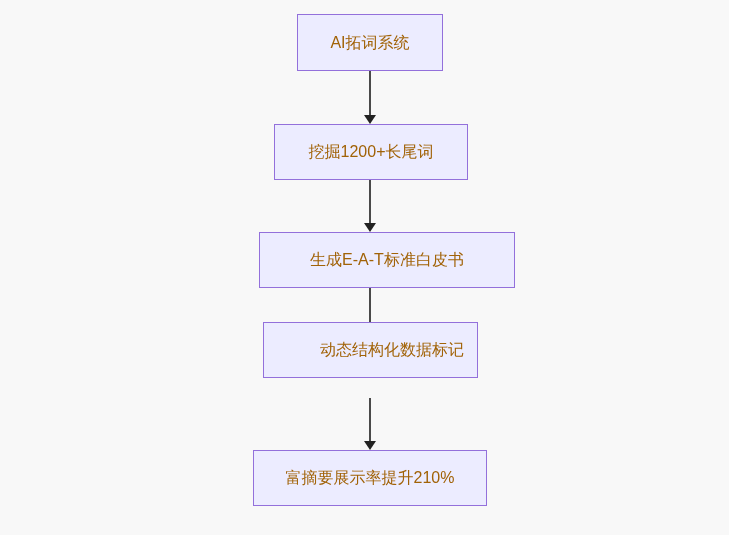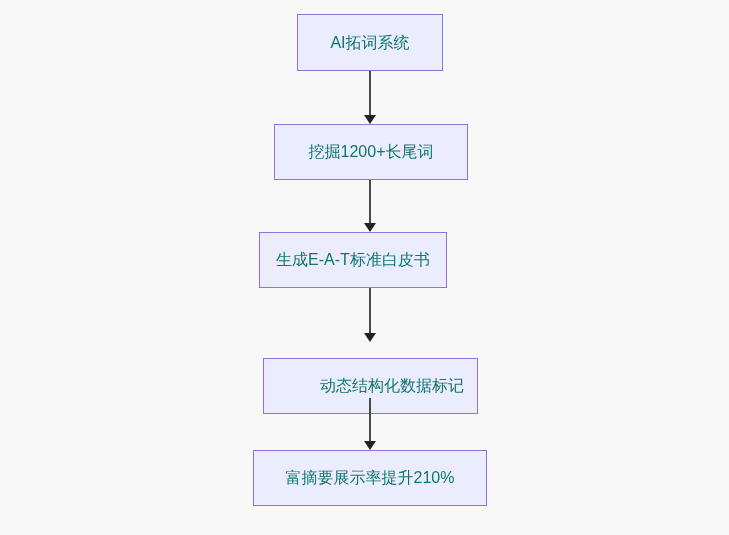--- a/index.html
+++ b/index.html
@@ -22,29 +22,29 @@
   .node {
     position: absolute;
     box-sizing: border-box;
     background: #ececff;
     border: 1px solid #9370db;
     display: flex;
     align-items: center;
     justify-content: center;
   }
   .node-label {
-    color: #0f766e;
+    color: #a16207;
     font-size: 16px;
     line-height: 1.2;
     white-space: nowrap;
   }
   .node-1 { left: 297px; top: 14px;  width: 146px; height: 57px; }
   .node-2 { left: 274px; top: 124px; width: 194px; height: 56px; }
-  .node-3 { left: 259px; top: 232px; width: 188px; height: 56px; }
-  .node-4 { left: 263px; top: 358px; width: 215px; height: 56px; padding-left: 43px; }
+  .node-3 { left: 259px; top: 232px; width: 256px; height: 56px; }
+  .node-4 { left: 263px; top: 322px; width: 215px; height: 56px; padding-left: 43px; }
   .node-5 { left: 253px; top: 450px; width: 234px; height: 56px; align-items: center; }
 
   .edge {
     position: absolute;
     left: 369px;
     width: 2px;
     background: #4a4a4a;
   }
   .edge::after {
     content: "";

